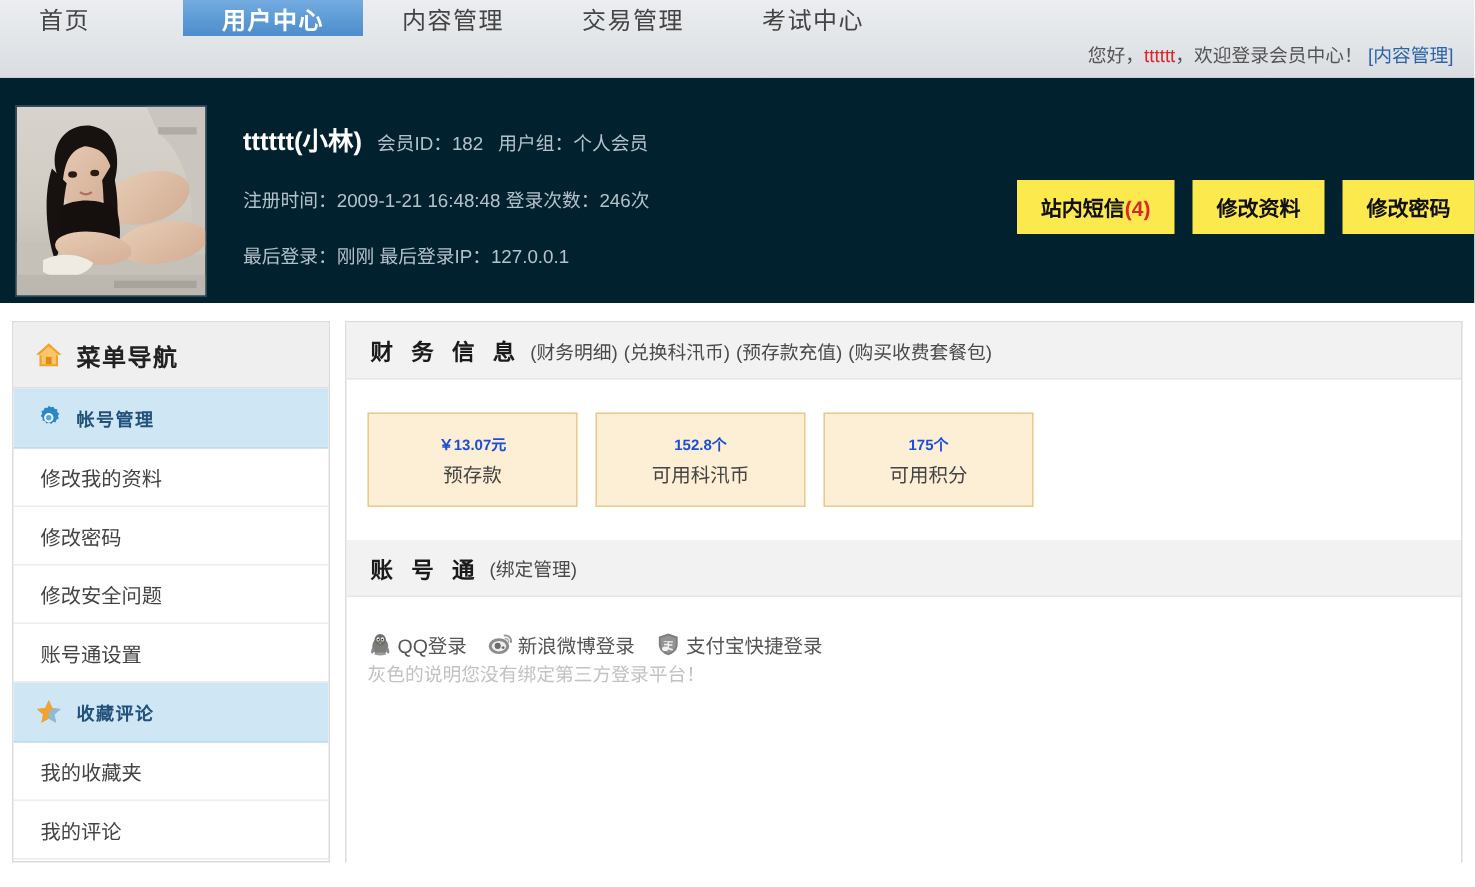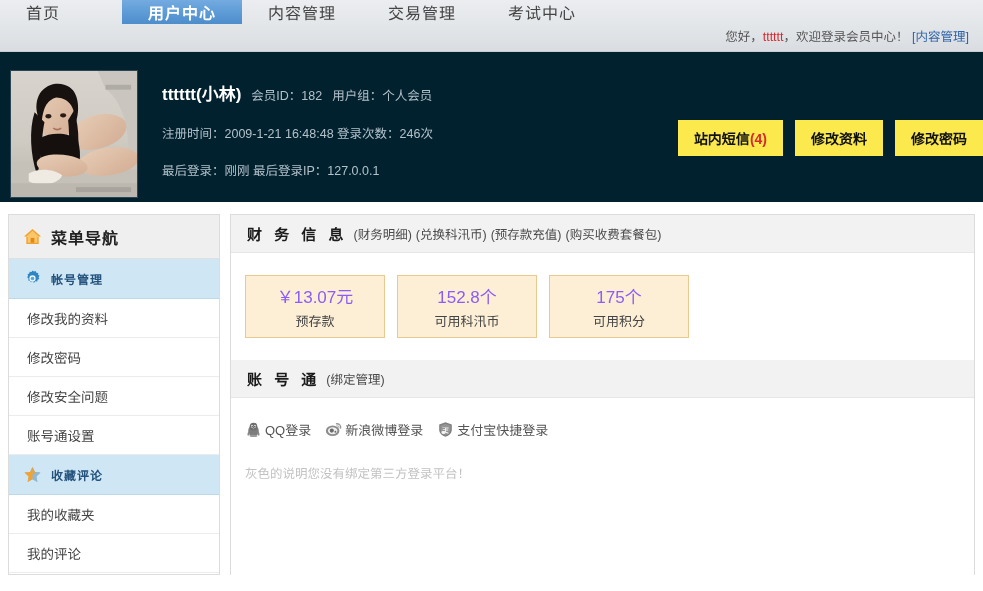--- a/index.html
+++ b/index.html
@@ -208,43 +208,42 @@
     height: 63px;
     background: #fcefd6;
     border: 1px solid #e9c98d;
     display: flex;
     flex-direction: column;
     align-items: center;
     justify-content: center;
     gap: 3px;
   }
   .stat-val {
-    font-size: 17px;
-    font-weight: normal;
-    color: #8b5cf6;
+    font-size: 10px;
+    font-weight: bold;
+    color: #1d4ed8;
   }
   .stat-lbl { font-size: 13px; color: #444; }
 
   .bind-body { padding: 22px 0 0 14px; }
   .bind-row {
     display: flex;
     align-items: center;
     gap: 14px;
   }
   .bind-item {
     display: flex;
     align-items: center;
     gap: 3px;
     font-size: 13px;
     color: #555;
     cursor: pointer;
   }
   .bind-item svg { display: block; width: 17px; height: 17px; }
   .bind-note {
-    margin-top: 24px;
     font-size: 12.5px;
     color: #c2c2c2;
   }
 </style>
 </head>
 <body>
 
 <div class="topnav">
   <div class="nav-items">
     <div class="nav-item">首页</div>

